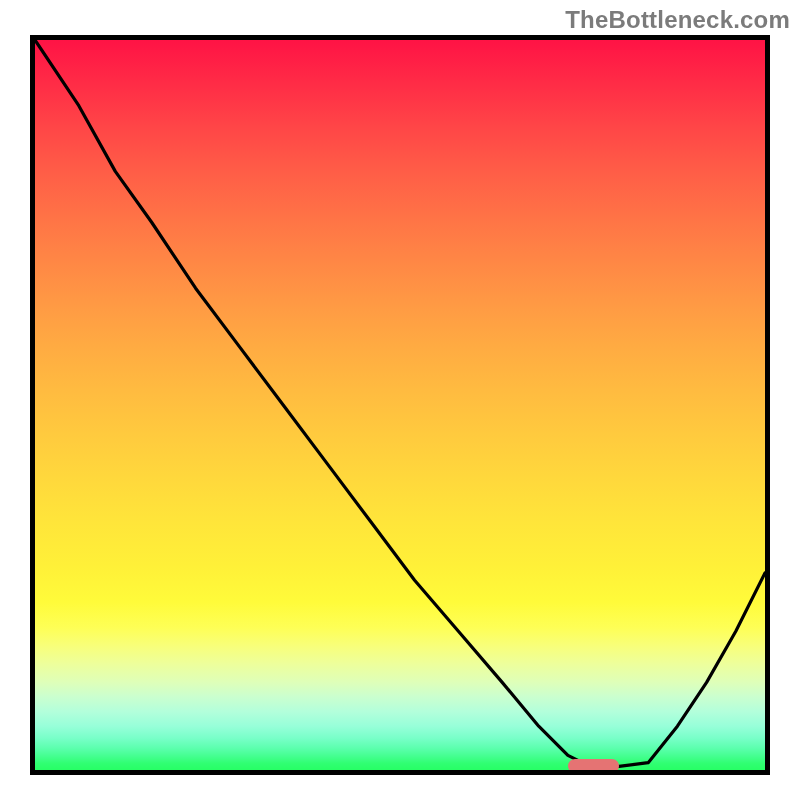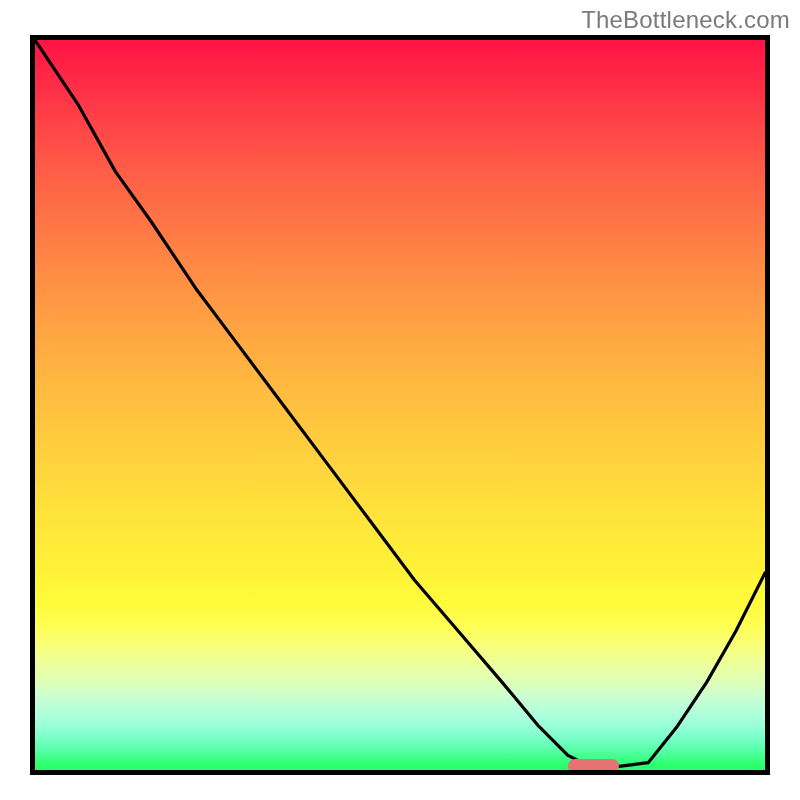--- a/index.html
+++ b/index.html
@@ -13,21 +13,21 @@
   .stage {
     position: relative;
     width: 800px;
     height: 800px;
   }
   .watermark {
     position: absolute;
     top: 6px;
     right: 10px;
     font-size: 24px;
-    font-weight: normal;
+    font-weight: bold;
     color: #7b7b7b;
     letter-spacing: 0.2px;
     user-select: none;
   }
   .frame {
     position: absolute;
     left: 30px;
     top: 35px;
     width: 740px;
     height: 740px;

